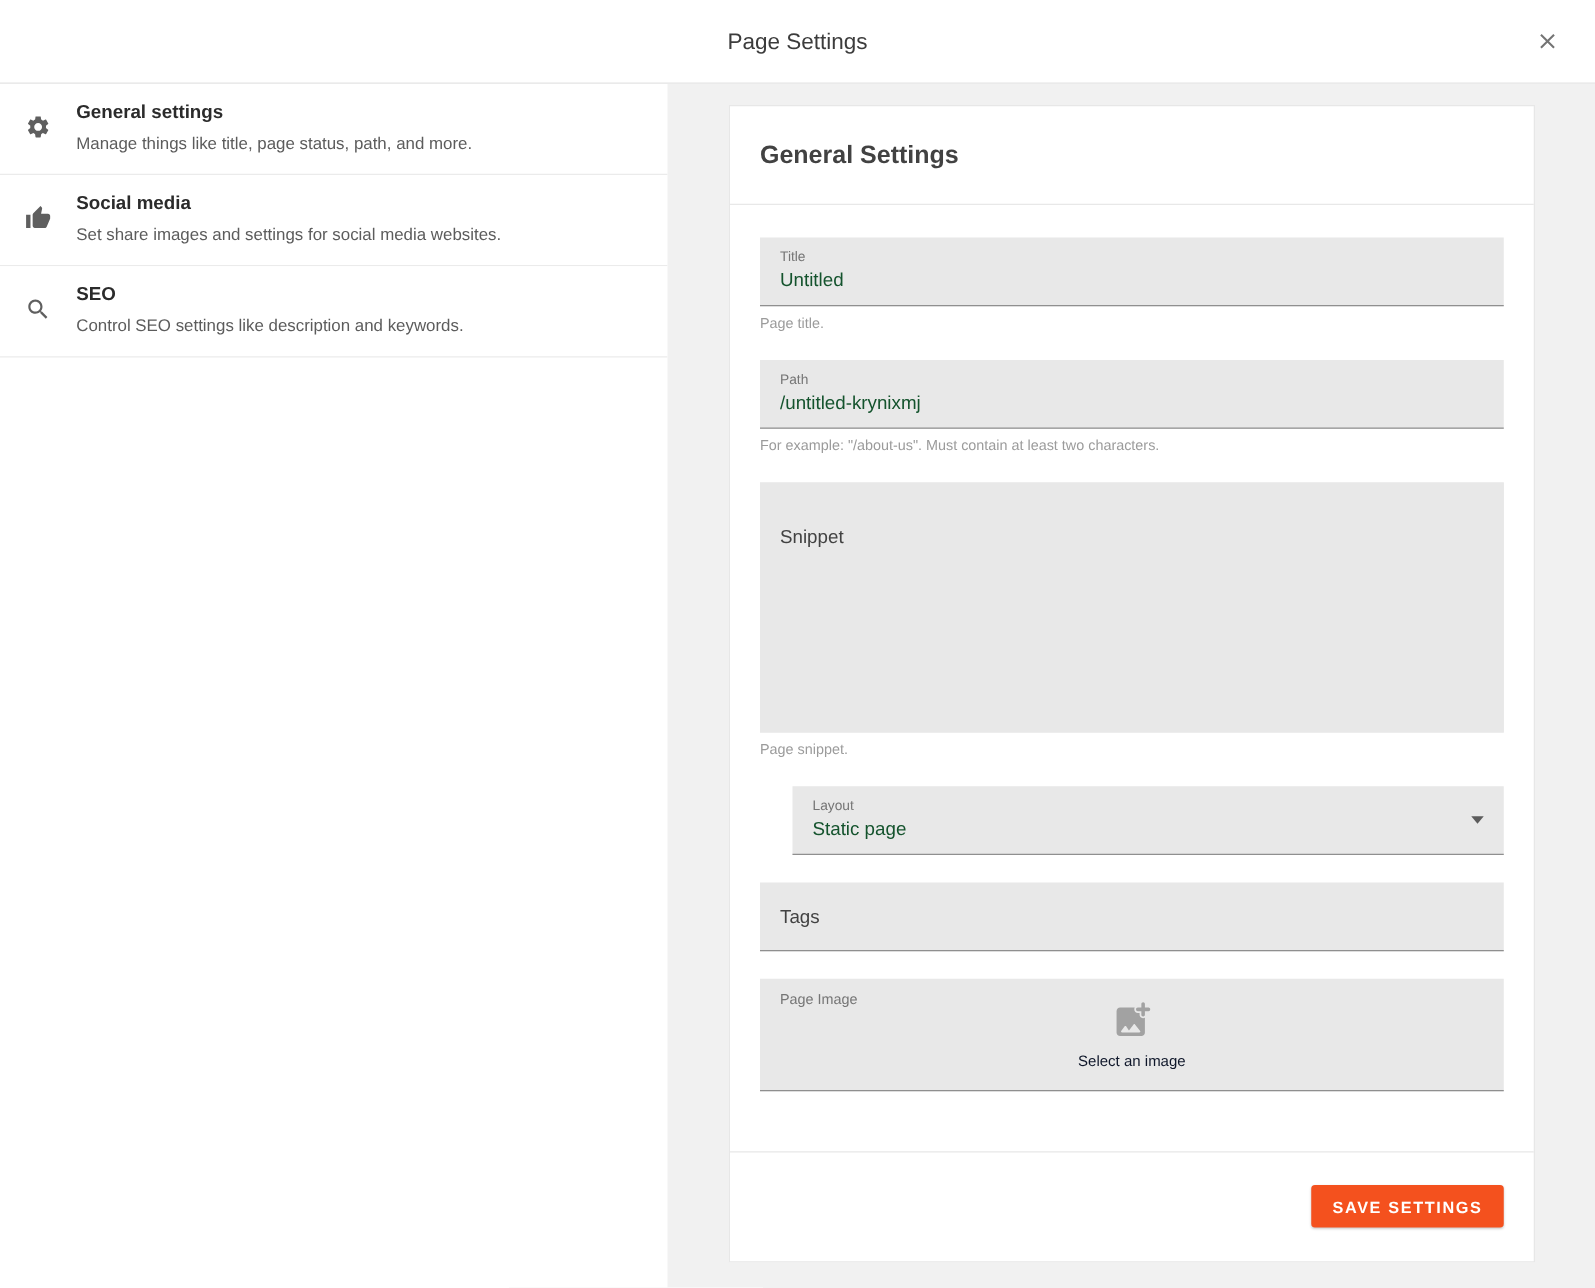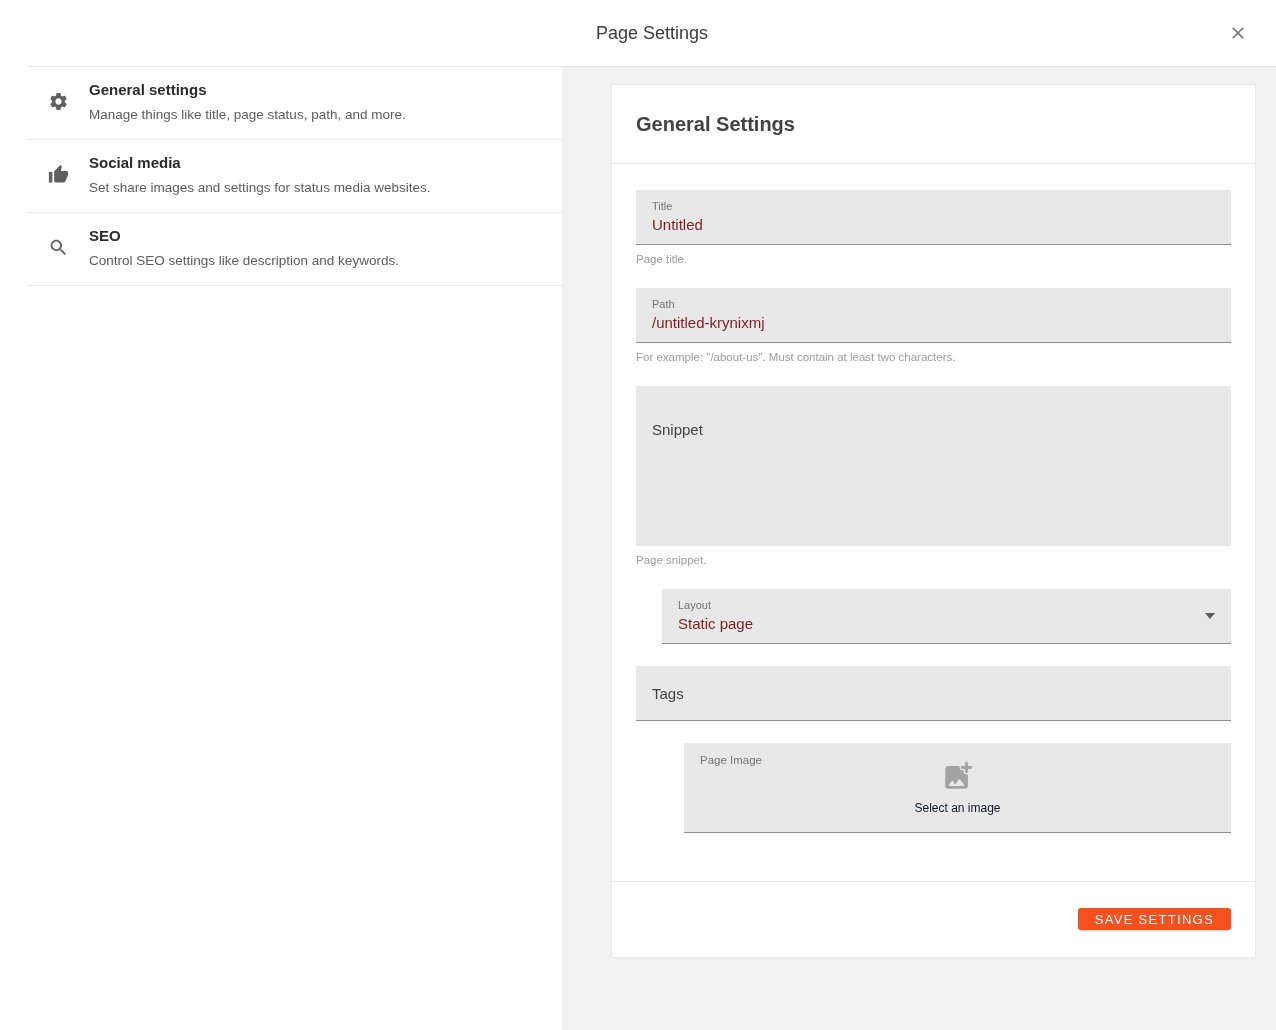--- a/index.html
+++ b/index.html
@@ -3,21 +3,21 @@
 <meta charset="utf-8">
 <style>
   * { margin:0; padding:0; box-sizing:border-box; }
   html,body { width:1276px; height:1030px; }
   body {
     font-family:"Liberation Sans", sans-serif;
     background:#ffffff;
     color:#212121;
     overflow:hidden;
   }
-  .app { width:1276px; height:1030px; display:flex; flex-direction:column;padding-left:28px; }
+  .app { width:1276px; height:1030px; display:flex; flex-direction:column; }
 
   
   .topbar {
     position:relative; height:67px; flex:0 0 67px;
     background:#ffffff; border-bottom:1px solid #e4e4e4;
   }
   .topbar-title {
     position:absolute; left:0; right:0; top:0; height:67px;
     display:flex; align-items:center; justify-content:center;
     font-size:18px; color:#3c3c3c;
@@ -65,26 +65,26 @@
 
   .group { margin-bottom:22px; }
   .field {
     position:relative; background:#e8e8e8;
     border-bottom:1px solid #8f8f8f;
   }
   .field.std { height:55px; padding:9px 16px 0 16px; }
   .field-label { display:block; font-size:11px; color:#757575; line-height:14px; }
   .field-input {
     display:block; width:100%; border:none; background:transparent; outline:none;
-    font-family:inherit; font-size:15px; color:#7f1d1d; padding:3px 0 0 0;
+    font-family:inherit; font-size:15px; color:#14532d; padding:3px 0 0 0;
   }
   .helper { font-size:11.5px; color:#9b9b9b; margin-top:7px; line-height:14px; }
 
   .snippet-area {
-    display:block; width:100%; height:160px; resize:none; border:none; outline:none;
+    display:block; width:100%; height:200px; resize:none; border:none; outline:none;
     background:#e8e8e8; font-family:inherit; font-size:15px; color:#424242;
     padding:35px 16px 0 16px;
   }
   .snippet-area::placeholder { color:#424242; opacity:1; }
   .field.no-border { border-bottom:none; }
 
   .select-field { cursor:pointer;margin-left:26px; }
   .caret {
     position:absolute; right:16px; top:24px;
     width:0; height:0; border-left:5px solid transparent;
@@ -95,34 +95,33 @@
     display:block; width:100%; height:54px; border:none; outline:none;
     background:transparent; font-family:inherit; font-size:15px; color:#0c4a6e;
     padding:0 16px;
   }
   .tags-input::placeholder { color:#424242; opacity:1; }
 
   .image-field {
     height:90px; cursor:pointer;
     display:flex; flex-direction:column; align-items:center; justify-content:flex-start;
     padding-top:16px;
-    margin-left:48px;
   }
   .image-label { position:absolute; top:11px; left:16px; font-size:11.5px; color:#757575; }
   .image-icon svg { width:34px; height:34px; fill:#a2a2a2; }
   .image-action { font-size:12px; color:#0f172a; margin-top:4px; }
 
   .card-footer {
     margin-top:48px; border-top:1px solid #e8e8e8;
     padding:26px 24px 27px 24px; display:flex; justify-content:flex-end;
   }
   .save-btn {
-    height:22px; padding:0 17px; border:none; border-radius:3px;
+    height:34px; padding:0 17px; border:none; border-radius:3px;
     background:var(--accent,#f4511e); color:#ffffff; cursor:pointer;
-    font-family:inherit; font-size:13px; font-weight:400; letter-spacing:1.3px;
+    font-family:inherit; font-size:13px; font-weight:700; letter-spacing:1.3px;
     box-shadow:0 1px 2px rgba(0,0,0,0.2);
   }
 </style>
 </head>
 <body>
 
 <div class="app">
 
   <header class="topbar">
     <div class="topbar-title">Page Settings</div>
@@ -150,21 +149,21 @@
       </div>
 
       <div class="side-item">
         <span class="side-icon">
           <svg viewBox="0 0 24 24">
               <path d="M1 21h4V9H1v12zm22-11c0-1.1-.9-2-2-2h-6.31l.95-4.57.03-.32c0-.41-.17-.79-.44-1.06L14.17 1 7.59 7.59C7.22 7.95 7 8.45 7 9v10c0 1.1.9 2 2 2h9c.83 0 1.54-.5 1.84-1.22l3.02-7.05c.09-.23.14-.47.14-.73v-2z"></path>
             </svg>
         </span>
         <span class="side-text">
           <span class="side-title" style="display:block">Social media</span>
-          <span class="side-desc" style="display:block">Set share images and settings for status media websites.</span>
+          <span class="side-desc" style="display:block">Set share images and settings for social media websites.</span>
         </span>
       </div>
 
       <div class="side-item">
         <span class="side-icon">
           <svg viewBox="0 0 24 24">
               <path d="M15.5 14h-.79l-.28-.27C15.41 12.59 16 11.11 16 9.5 16 5.91 13.09 3 9.5 3S3 5.91 3 9.5 5.91 16 9.5 16c1.61 0 3.09-.59 4.23-1.57l.27.28v.79l5 4.99L20.49 19l-4.99-5zm-6 0C7.01 14 5 11.99 5 9.5S7.01 5 9.5 5 14 7.01 14 9.5 11.99 14 9.5 14z"></path>
             </svg>
         </span>
         <span class="side-text">

